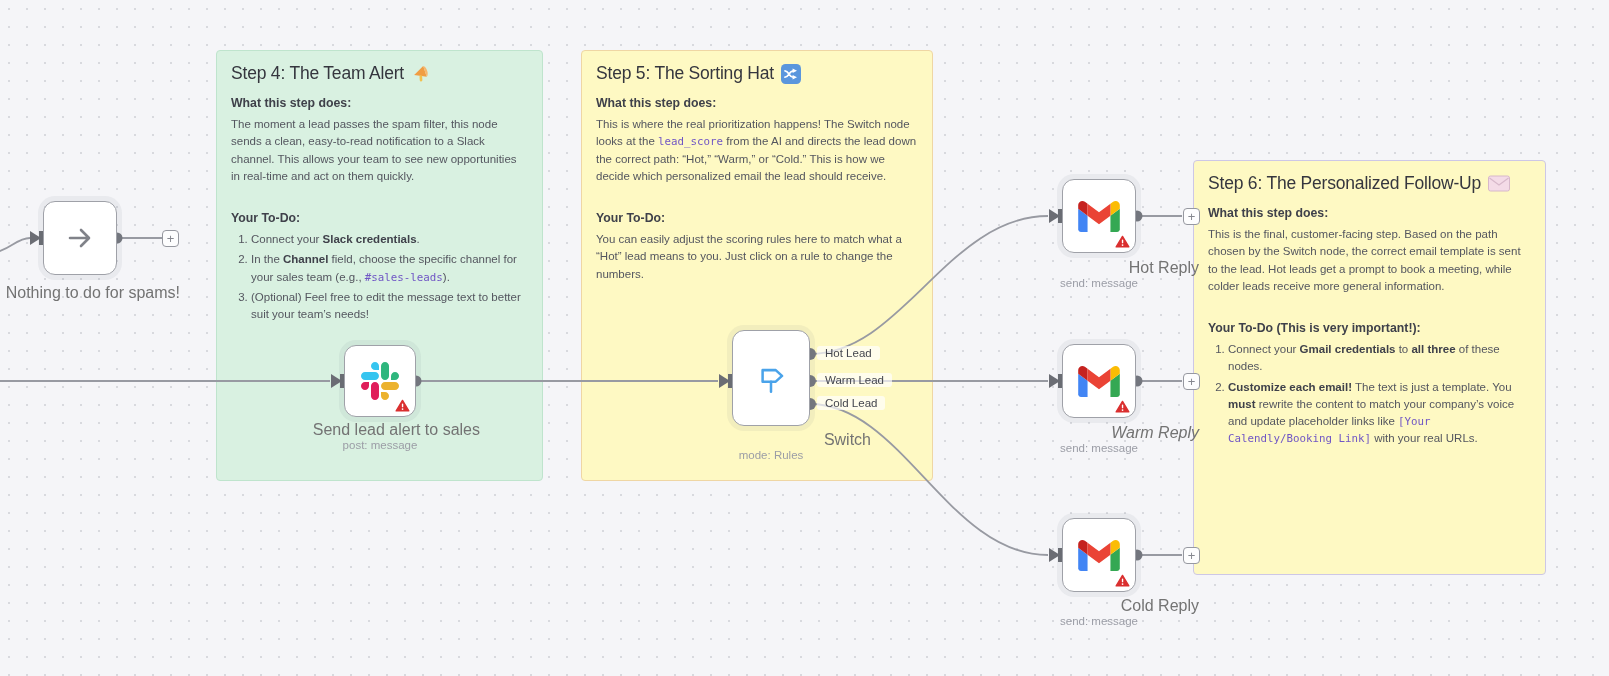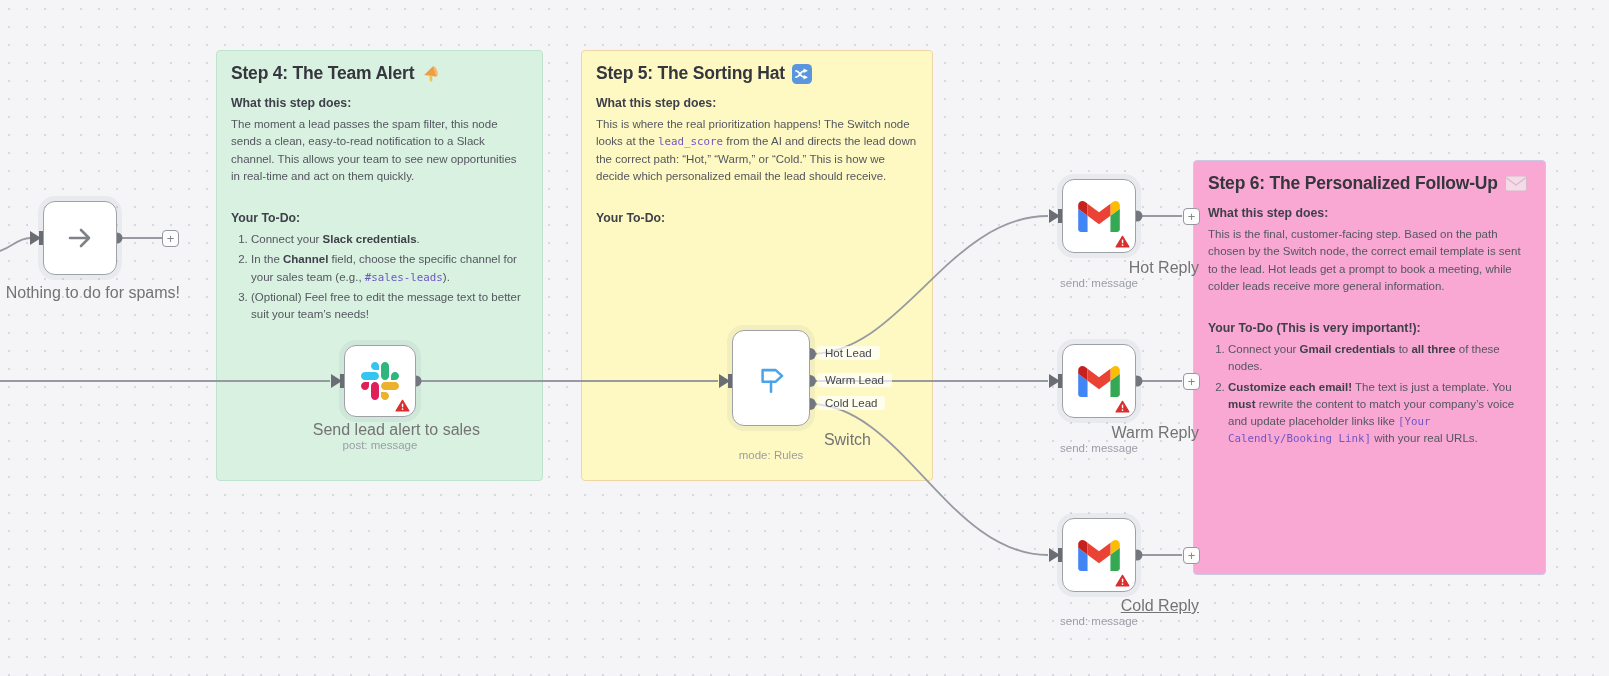--- a/index.html
+++ b/index.html
@@ -7,22 +7,22 @@
     width:1609px;height:676px;position:relative;overflow:hidden;
     font-family:"Liberation Sans",sans-serif;
     background-color:#f5f5f8;
     background-image:radial-gradient(circle,#d8d9de 1px,transparent 1.2px);
     background-size:18px 18px;
   }
   
   .sticky{position:absolute;border-radius:4px;border:1px solid;padding:10px 14px 12px 14px;box-sizing:border-box;z-index:1;}
   .sticky.green{background:#d9f1e1;border-color:#bfe4cd;}
   .sticky.orange{background:#fef9c3;border-color:#efd6a4;}
-  .sticky.purple{background:#f9a8d4;border-color:#cdc7e6;}
-  .sticky .title{font-size:17.5px;font-weight:700;color:#35363e;display:flex;align-items:center;gap:7px;margin:2px 0 10px 0;letter-spacing:-0.2px;}
+  .sticky.purple{background:#fef9c3;border-color:#cdc7e6;}
+  .sticky .title{font-size:17.5px;font-weight:400;color:#35363e;display:flex;align-items:center;gap:7px;margin:2px 0 10px 0;letter-spacing:-0.2px;}
   .sticky .shead{font-size:12.3px;font-weight:700;color:#3f414a;margin:12px 0 6px 0;}
   .sticky .sbody{font-size:11.5px;color:#54565f;line-height:1.5;margin:0 0 4px 0;}
   .sticky ol{margin:4px 0 0 0;padding-left:20px;}
   .sticky li{font-size:11.5px;color:#54565f;line-height:1.5;margin-bottom:3px;}
   .b{font-weight:700;color:#3f414a;text-align:right;}
   .code{font-family:"DejaVu Sans Mono",monospace;font-size:0.94em;color:#7056c5;}
   .gap{height:10px;}
   
   .node{position:absolute;background:#ffffff;border:1.8px solid #9fa1a8;border-radius:12px;
         box-shadow:0 0 0 5px rgba(90,96,120,0.07);z-index:3;display:flex;align-items:center;justify-content:center;box-sizing:border-box;}
@@ -68,20 +68,21 @@
     <svg width="20" height="20" viewBox="0 0 20 20">
         <rect width="20" height="20" rx="4.5" fill="#5a96dd"></rect>
         <path d="M4 13.2 C8 13.2 8 6.8 12 6.8 M4 6.8 C8 6.8 8 13.2 12 13.2" stroke="#ffffff" stroke-width="1.7" fill="none" stroke-linecap="round"></path>
         <path d="M11.6 4.6 L16 6.8 L11.6 9 Z M11.6 11 L16 13.2 L11.6 15.4 Z" fill="#ffffff"></path>
       </svg>
   </div>
   <div class="shead">What this step does:</div>
   <p class="sbody"><span>This is where the real prioritization happens! The Switch node looks at the </span><span class="code">lead_score</span><span> from the AI and directs the lead down the correct path: “Hot,” “Warm,” or “Cold.” This is how we decide which personalized email the lead should receive.</span></p>
   <div class="gap"></div>
   <div class="shead">Your To-Do:</div>
+  <p class="sbody"><span>You can easily adjust the scoring rules here to match what a “Hot” lead means to you. Just click on a rule to change the numbers.</span></p>
 </div>
 
 <div class="sticky purple" style="left:1193px;top:160px;width:353px;height:415px;">
   <div class="title">
     <span>Step 6: The Personalized Follow-Up</span>
     <svg width="22" height="17" viewBox="0 0 22 16">
         <rect x="0.5" y="0.5" width="21" height="15" rx="2" fill="#f4dbe7" stroke="#d7b8ca"></rect>
         <path d="M1.5 2.5 L11 9.5 L20.5 2.5" fill="none" stroke="#d7b8ca" stroke-width="1.2"></path>
       </svg>
   </div>
@@ -217,37 +218,37 @@
     <path d="M40.3 4.6 V19.6 L52 10.8 V6.4 c0 -4.3 -4.9 -6.8 -8.4 -4.2 Z" fill="#FBBC04"></path>
     <path d="M0 6.4 v4.4 L11.7 19.6 V4.6 L8.4 2.2 C4.9 -0.4 0 2.1 0 6.4 Z" fill="#C5221F"></path>
     <path d="M11.7 4.6 L26 15.3 L40.3 4.6 V19.6 L26 30.3 L11.7 19.6 Z" fill="#EA4335"></path>
   </svg>
   <svg class="warn" width="15" height="13" viewBox="0 0 16 14">
       <path d="M8 1.5 L14.8 12.8 H1.2 Z" fill="#da2f2f" stroke="#da2f2f" stroke-width="1.5" stroke-linejoin="round"></path>
       <rect x="7.3" y="4.8" width="1.5" height="4.2" rx="0.7" fill="#ffffff"></rect>
       <circle cx="8.05" cy="10.9" r="0.95" fill="#ffffff"></circle>
     </svg>
 </div>
-<div class="node-label" style="left:999px;top:424px;width:200px;">Warm Reply</div>
+<div class="node-label" style="left:999px;top:424px;width:200px;font-style:italic;">Warm Reply</div>
 <div class="node-sub" style="left:999px;top:442px;width:200px;">send: message</div>
 <div class="plus" style="left:1183px;top:373px;">
     <span>+</span>
   </div>
 
 <div class="node" style="left:1062px;top:518px;width:74px;height:74px;">
   <svg width="42" height="32" viewBox="0 0 52 40">
     <path d="M3.5 40 h8.2 V19.6 L0 10.8 V36.5 C0 38.4 1.6 40 3.5 40 Z" fill="#4285F4"></path>
     <path d="M40.3 40 h8.2 c1.9 0 3.5 -1.6 3.5 -3.5 V10.8 L40.3 19.6 Z" fill="#34A853"></path>
     <path d="M40.3 4.6 V19.6 L52 10.8 V6.4 c0 -4.3 -4.9 -6.8 -8.4 -4.2 Z" fill="#FBBC04"></path>
     <path d="M0 6.4 v4.4 L11.7 19.6 V4.6 L8.4 2.2 C4.9 -0.4 0 2.1 0 6.4 Z" fill="#C5221F"></path>
     <path d="M11.7 4.6 L26 15.3 L40.3 4.6 V19.6 L26 30.3 L11.7 19.6 Z" fill="#EA4335"></path>
   </svg>
   <svg class="warn" width="15" height="13" viewBox="0 0 16 14">
       <path d="M8 1.5 L14.8 12.8 H1.2 Z" fill="#da2f2f" stroke="#da2f2f" stroke-width="1.5" stroke-linejoin="round"></path>
       <rect x="7.3" y="4.8" width="1.5" height="4.2" rx="0.7" fill="#ffffff"></rect>
       <circle cx="8.05" cy="10.9" r="0.95" fill="#ffffff"></circle>
     </svg>
 </div>
-<div class="node-label" style="left:999px;top:597px;width:200px;text-decoration:underline;">Cold Reply</div>
+<div class="node-label" style="left:999px;top:597px;width:200px;">Cold Reply</div>
 <div class="node-sub" style="left:999px;top:615px;width:200px;">send: message</div>
 <div class="plus" style="left:1183px;top:547px;">
     <span>+</span>
   </div>
 
 </body></html>

